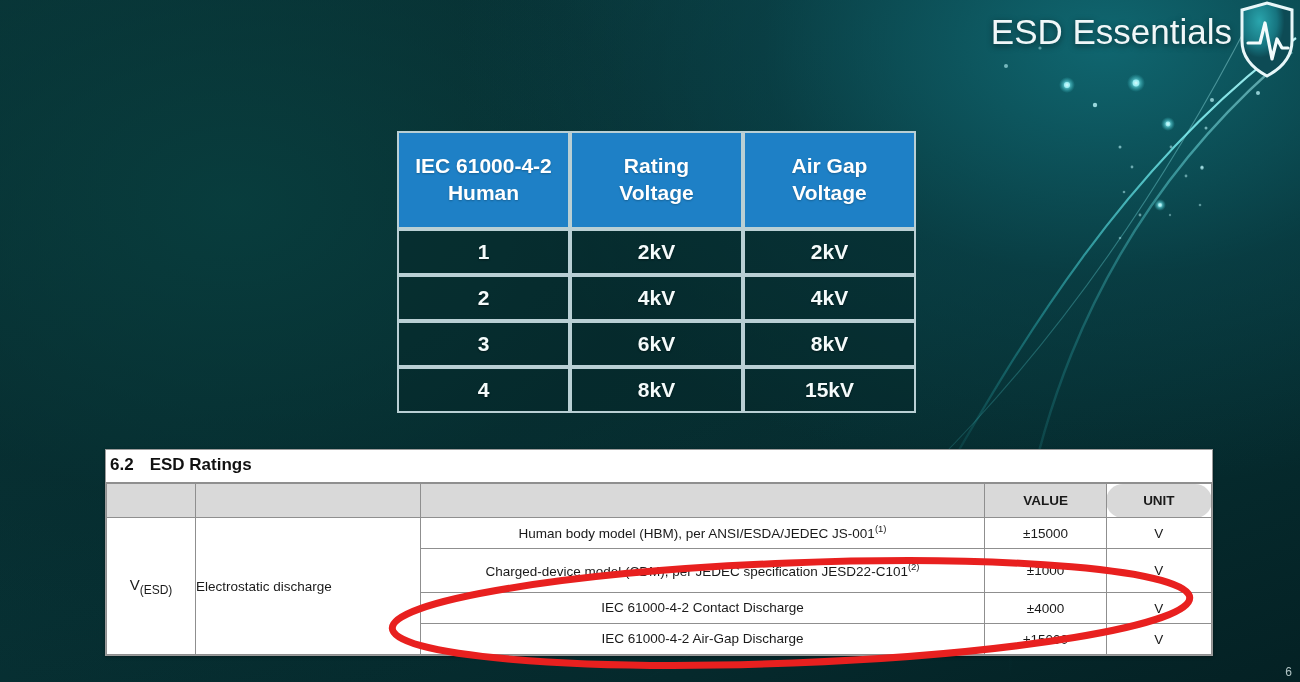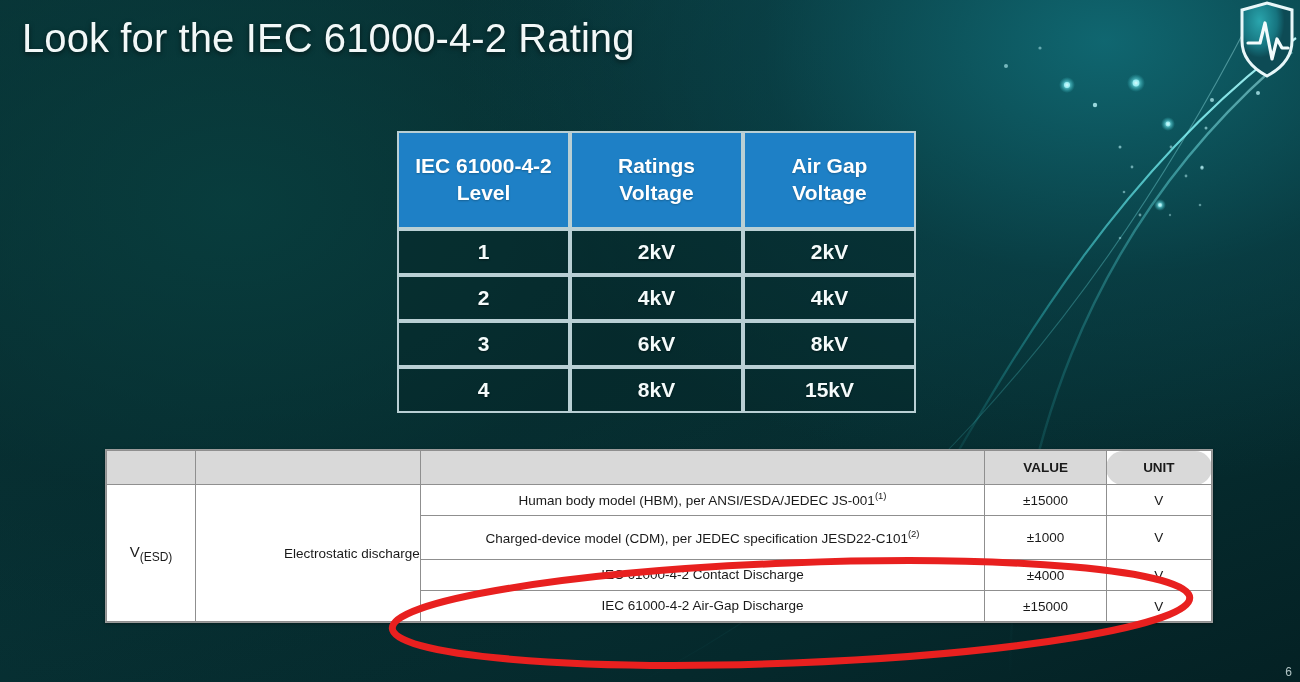--- a/index.html
+++ b/index.html
@@ -71,21 +71,21 @@
     padding:5px 6px 7px 4px; background:#fff;
     border-bottom:1px solid #8f8f8f;
   }
   #ds-heading .num { margin-right:16px; }
   #ds-table { width:100%; border-collapse:collapse; table-layout:fixed; }
   #ds-table th, #ds-table td {
     border:1px solid #8f8f8f; font-size:13.5px; color:#1a1a1a;
   }
   #ds-table thead th { background:#d9d9d9; height:34px; font-weight:bold; }
   .c-sym   { width:88px;  text-align:center; }
-  .c-param { width:222px; text-align:right; }
+  .c-param { width:222px; text-align:left; }
   .c-cond  { width:558px; text-align:center; padding:4px 7px; line-height:1.32; }
   .c-val   { width:120px; text-align:center; }
   .c-unit  { width:104px; text-align:center;border-radius:17px; }
   #ds-table tbody td { background:#fff; }
   .r-tall  { height:44px; }
   .r-short { height:31px; }
   .sym { font-size:15px; }
   .sym sub { font-size:12px; }
   sup.fn { font-size:9.5px; vertical-align:super; }
   .pname { font-size:13.5px; }
@@ -152,36 +152,36 @@
       <circle cx="1040" cy="48" r="1.6" opacity="0.5"></circle>
     </g>
     <g>
       <circle cx="1067" cy="85" r="8" fill="url(#glow)"></circle>
       <circle cx="1136" cy="83" r="9" fill="url(#glow)"></circle>
       <circle cx="1168" cy="124" r="7" fill="url(#glow)"></circle>
       <circle cx="1160" cy="205" r="6" fill="url(#glow)"></circle>
     </g>
   </svg>
 
-  <div id="title">Look for the IEC 61000-4-2 Rating</div>
-
+
+  <div id="brand">ESD Essentials</div>
   <svg id="shield" viewBox="0 0 58 78">
     <path d="M4 9 L29 2 L54 9 L54 40 C54 58 42 68 29 75 C16 68 4 58 4 40 Z" fill="url(#shieldg)" stroke="#e8f7f9" stroke-width="3"></path>
     <path d="M10 42 H22 L27 22 L34 58 L39 38 L44 47 H50" fill="none" stroke="#f2fbfc" stroke-width="3.2" stroke-linejoin="round" stroke-linecap="round"></path>
   </svg>
 
   <table id="iec-table">
     <thead>
       <tr>
         <th>
           <span>IEC 61000-4-2</span><br>
-          <span>Level</span>
+          <span>Human</span>
         </th>
         <th>
-          <span>Ratings</span><br>
+          <span>Rating</span><br>
           <span>Voltage</span>
         </th>
         <th>
           <span>Air Gap</span><br>
           <span>Voltage</span>
         </th>
       </tr>
     </thead>
     <tbody>
       <tr>
@@ -201,20 +201,23 @@
       </tr>
       <tr>
         <td>4</td>
         <td>8kV</td>
         <td>15kV</td>
       </tr>
     </tbody>
   </table>
 
   <div id="datasheet">
+    <div id="ds-heading">
+      <span class="num">6.2</span><span>ESD Ratings</span>
+    </div>
     <table id="ds-table">
       <thead>
         <tr>
           <th class="c-sym"></th>
           <th class="c-param"></th>
           <th class="c-cond"></th>
           <th class="c-val">VALUE</th>
           <th class="c-unit">UNIT</th>
         </tr>
       </thead>

